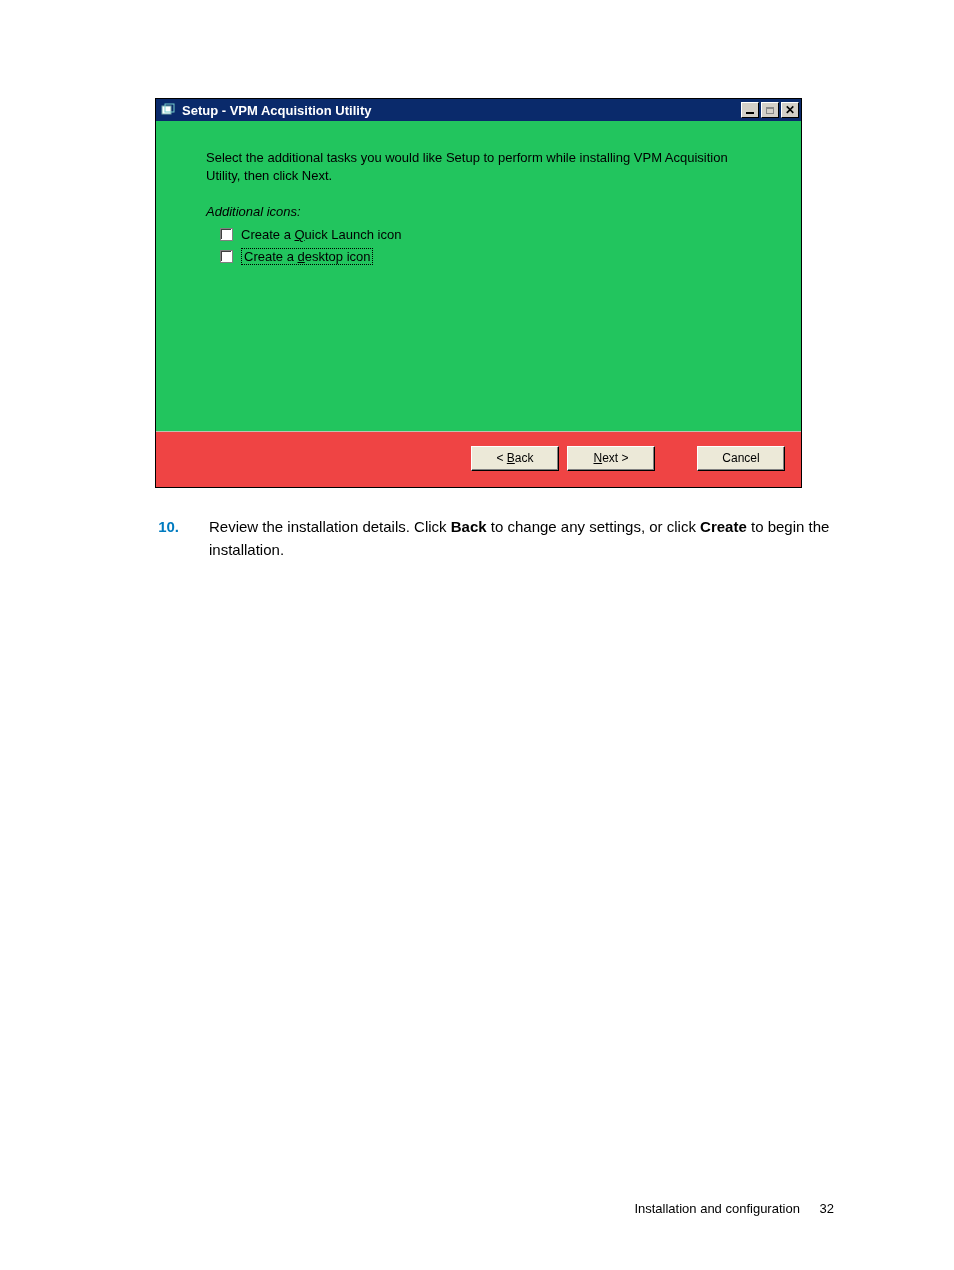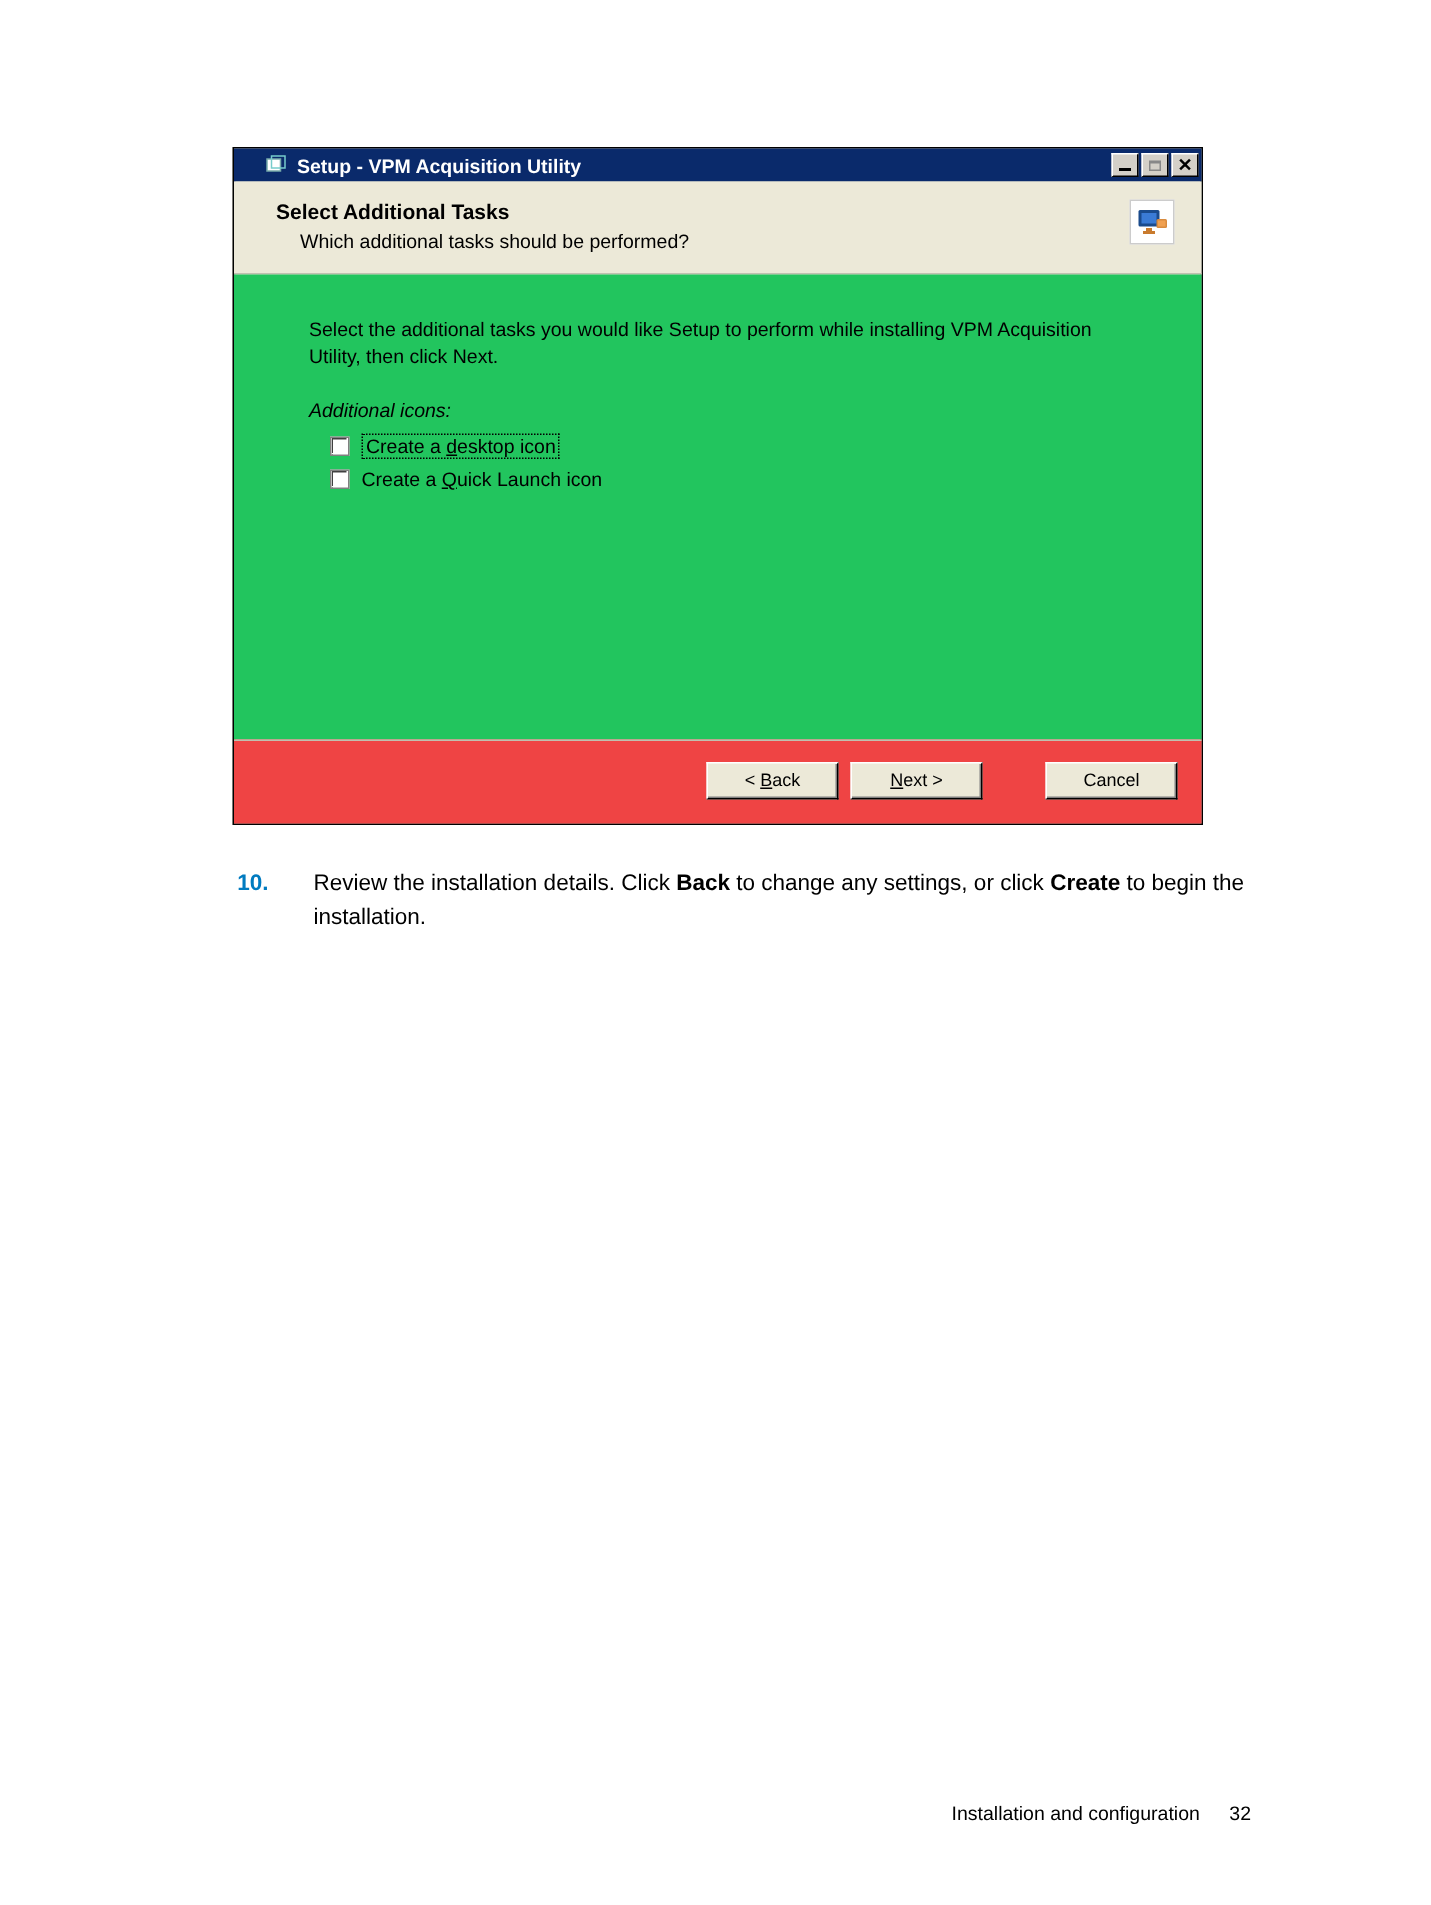--- a/index.html
+++ b/index.html
@@ -19,21 +19,21 @@
     width: 647px;
     border: 1px solid #000;
     background: #ece9d8;
     box-shadow: 0 0 0 1px #888 inset;
   }
   .titlebar {
     height: 22px;
     background: #0a2a6b;
     display: flex;
     align-items: center;
-    padding: 0 2px 0 20px;
+    padding: 0 2px 0 4px;
     gap: 6px;
   }
   .titlebar-icon {
     width: 16px; height: 16px;
     display: inline-flex; align-items: center; justify-content: center;
   }
   .titlebar-title {
     flex: 1;
     color: #fff;
     font-weight: bold;
@@ -187,49 +187,33 @@
           </div>
         <div class="win-btn disabled">
             <span class="max-square"></span>
           </div>
         <div class="win-btn">
             <span class="x-mark">✕</span>
           </div>
       </div>
     </div>
 
-    <div class="header-band">
-      <div class="header-text">
-        <div class="header-title">Select Additional Tasks</div>
-        <div class="header-sub">Which additional tasks should be performed?</div>
-      </div>
-      <div class="header-icon">
-        <svg width="24" height="24" viewBox="0 0 24 24">
-          <rect x="3" y="4" width="14" height="11" rx="1" fill="#1a4b8c"></rect>
-          <rect x="5" y="6" width="10" height="7" fill="#3a7bd5"></rect>
-          <rect x="8" y="16" width="4" height="2" fill="#c97b2e"></rect>
-          <rect x="6" y="18" width="8" height="2" fill="#c97b2e"></rect>
-          <rect x="15" y="10" width="7" height="6" rx="1" fill="#d88b3e"></rect>
-          <rect x="16" y="11" width="5" height="4" fill="#f0a050"></rect>
-        </svg>
-      </div>
-    </div>
 
     <div class="body-area">
       <div class="instruction">Select the additional tasks you would like Setup to perform while installing VPM Acquisition Utility, then click Next.</div>
       <div class="group-label">Additional icons:</div>
 
       <div class="check-row">
         <span class="chk"></span>
-        <span class="chk-label focus"><span>Create a </span><span class="u">d</span><span>esktop icon</span></span>
+        <span class="chk-label"><span>Create a </span><span class="u">Q</span><span>uick Launch icon</span></span>
       </div>
 
       <div class="check-row">
         <span class="chk"></span>
-        <span class="chk-label"><span>Create a </span><span class="u">Q</span><span>uick Launch icon</span></span>
+        <span class="chk-label focus"><span>Create a </span><span class="u">d</span><span>esktop icon</span></span>
       </div>
     </div>
 
     <div class="footer-bar">
       <div class="btn"><span>&lt; </span><span class="u">B</span><span>ack</span></div>
       <div class="btn"><span class="u">N</span><span>ext &gt;</span></div>
       <div class="btn-gap"></div>
       <div class="btn">Cancel</div>
     </div>
 

